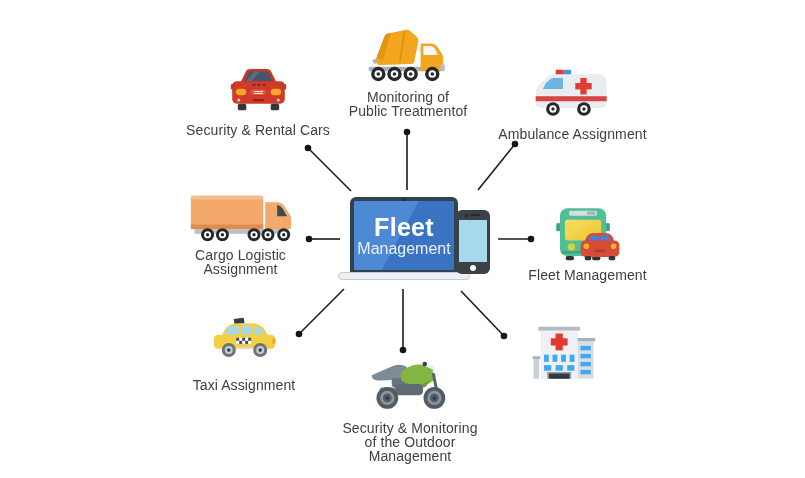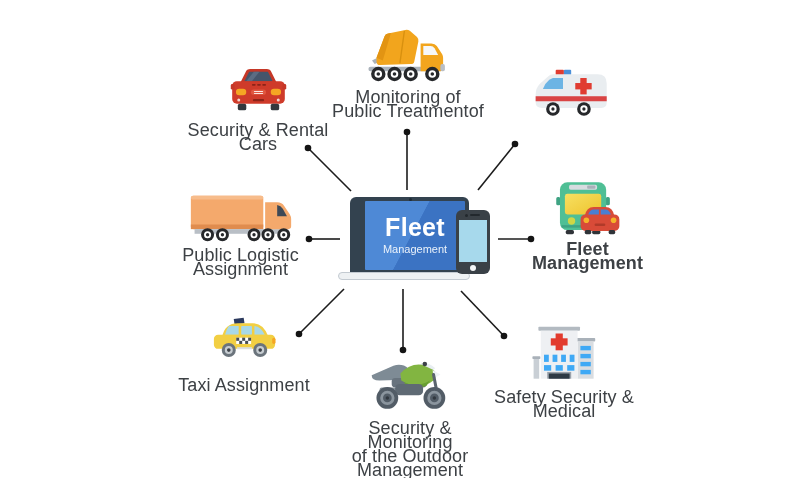--- a/index.html
+++ b/index.html
@@ -2,31 +2,31 @@
 <html><head>
 <meta charset="utf-8">
 <style>
   html,body{margin:0;padding:0;background:#fff;}
   .stage{position:relative;width:805px;height:478px;background:#ffffff;overflow:hidden;
          font-family:"Liberation Sans",sans-serif;}
   .connectors{position:absolute;left:0;top:0;width:805px;height:478px;}
   .connectors line{stroke:#1c1c1c;stroke-width:1.6;}
   .connectors circle{fill:#141414;}
   .node{position:absolute;display:flex;flex-direction:column;align-items:center;}
-  .node .label{font-size:18px;line-height:14px;color:#3d4145;text-align:center;letter-spacing:.1px;}
+  .node .label{font-size:14px;line-height:14px;color:#3d4145;text-align:center;letter-spacing:.1px;}
   
   .laptop-screen{position:absolute;left:350px;top:197px;width:100px;height:69px;
-    background:#33424f;border-radius:6px 6px 0 0;padding:4px 4px 2px 15px;}
+    background:#33424f;border-radius:6px 6px 0 0;padding:4px 4px 2px 4px;}
   .laptop-cam{position:absolute;left:50%;top:1px;width:3px;height:3px;margin-left:-1px;
     border-radius:50%;background:#1f2b35;}
   .laptop-display{width:100%;height:100%;border-radius:1px;
     background:linear-gradient(118deg,#4e89d6 0%,#4e89d6 47%,#3b73c3 47.5%,#3b73c3 100%);
     display:flex;flex-direction:column;align-items:center;justify-content:center;}
   .screen-title{color:#ffffff;font-size:25px;font-weight:bold;line-height:25px;letter-spacing:.3px;}
-  .screen-subtitle{color:#eaf2fb;font-size:11px;line-height:14px;margin-top:2px;}
+  .screen-subtitle{color:#eaf2fb;font-size:16px;line-height:14px;margin-top:2px;}
   .laptop-base{position:absolute;left:338px;top:272px;width:132px;height:8px;background:#eef1f3;
     border:1px solid #c3cad1;border-radius:5px;box-sizing:border-box;}
   .phone{position:absolute;left:456px;top:210px;width:34px;height:64px;background:#3a4147;
     border-radius:6px;z-index:3;}
   .phone-speaker{position:absolute;left:50%;top:4px;width:10px;height:2px;margin-left:-3px;
     border-radius:1px;background:#22282d;}
   .phone-cam{position:absolute;left:9px;top:3.5px;width:3px;height:3px;border-radius:50%;background:#22282d;}
   .phone-screen{position:absolute;left:3px;right:3px;top:10px;bottom:12px;background:#a7d9ec;}
   .phone-home{position:absolute;left:50%;bottom:3px;width:6px;height:6px;margin-left:-3px;
     border-radius:50%;background:#f4f6f7;}
@@ -139,20 +139,23 @@
       <rect x="4" y="33" width="78" height="5.5" fill="#d94444"></rect>
       <g>
         <circle cx="23" cy="47" r="7.5" fill="#26282b"></circle>
           <circle cx="23" cy="47" r="4" fill="#ffffff"></circle>
           <circle cx="23" cy="47" r="1.8" fill="#26282b"></circle>
         <circle cx="57" cy="47" r="7.5" fill="#26282b"></circle>
           <circle cx="57" cy="47" r="4" fill="#ffffff"></circle>
           <circle cx="57" cy="47" r="1.8" fill="#26282b"></circle>
       </g>
     </svg>
+    <div class="label" style="margin-top:6px;">
+      <div>Ambulance Assignment</div>
+    </div>
   </div>
 
   <div class="node" style="left:163px;top:191px;width:155px;">
     <svg width="104" height="54" viewBox="0 0 112 58">
       <rect x="2" y="5" width="78" height="36" rx="3" fill="#f4a96c"></rect>
       <rect x="2" y="5" width="78" height="4" rx="2" fill="#f7bc8b"></rect>
       <rect x="2" y="36" width="78" height="5" fill="#e08c4e"></rect>
       <rect x="6" y="41" width="98" height="5" fill="#b9bfc6"></rect>
       <path d="M82,12 h13 q5,0 7.5,4 l6,9 q1.5,2.5 1.5,5 v8 q0,3 -3,3 H82 Z" fill="#f4a96c"></path>
       <path d="M95,15 q4,0.5 6,4 l4.5,8 H95 Z" fill="#3e4956"></path>
@@ -168,26 +171,26 @@
           <circle cx="70" cy="47" r="1.8" fill="#26282b"></circle>
         <circle cx="85" cy="47" r="7" fill="#26282b"></circle>
           <circle cx="85" cy="47" r="3.8" fill="#ffffff"></circle>
           <circle cx="85" cy="47" r="1.8" fill="#26282b"></circle>
         <circle cx="102" cy="47" r="7" fill="#26282b"></circle>
           <circle cx="102" cy="47" r="3.8" fill="#ffffff"></circle>
           <circle cx="102" cy="47" r="1.8" fill="#26282b"></circle>
       </g>
     </svg>
     <div class="label" style="margin-top:3px;">
-      <div>Public Logistic</div>
+      <div>Cargo Logistic</div>
       <div>Assignment</div>
     </div>
   </div>
 
-  <div class="node" style="left:515px;top:178px;width:145px;font-weight:bold;">
+  <div class="node" style="left:515px;top:204px;width:145px;">
     <svg width="66" height="58" viewBox="0 0 80 70">
       <defs>
         <linearGradient id="buswin" x1="0" y1="0" x2="1" y2="1">
           <stop offset="0" stop-color="#f7e062"></stop>
             <stop offset="1" stop-color="#eec32d"></stop>
         </linearGradient>
       </defs>
       <rect x="1.5" y="23" width="5" height="10" rx="2" fill="#3fa383"></rect>
       <rect x="61.5" y="23" width="5" height="10" rx="2" fill="#3fa383"></rect>
       <rect x="6" y="5" width="56" height="58" rx="9" fill="#4fbf95"></rect>
@@ -290,17 +293,16 @@
       <rect x="25.7" y="42" width="6" height="9" fill="#3fa9f5"></rect>
       <rect x="36.4" y="42" width="6" height="9" fill="#3fa9f5"></rect>
       <rect x="47.1" y="42" width="6" height="9" fill="#3fa9f5"></rect>
       <rect x="15" y="55" width="9" height="7" fill="#3fa9f5"></rect>
       <rect x="29.5" y="55" width="9" height="7" fill="#3fa9f5"></rect>
       <rect x="44" y="55" width="9" height="7" fill="#3fa9f5"></rect>
       <rect x="19" y="63.5" width="30" height="8.5" fill="#9aa2ab"></rect>
       <rect x="21" y="65.5" width="26" height="6.5" fill="#2e3a45"></rect>
     </svg>
     <div class="label" style="margin-top:8px;">
-      <div>Safety Security &amp; Medical</div>
     </div>
   </div>
 
 </div>
 
 </body></html>

